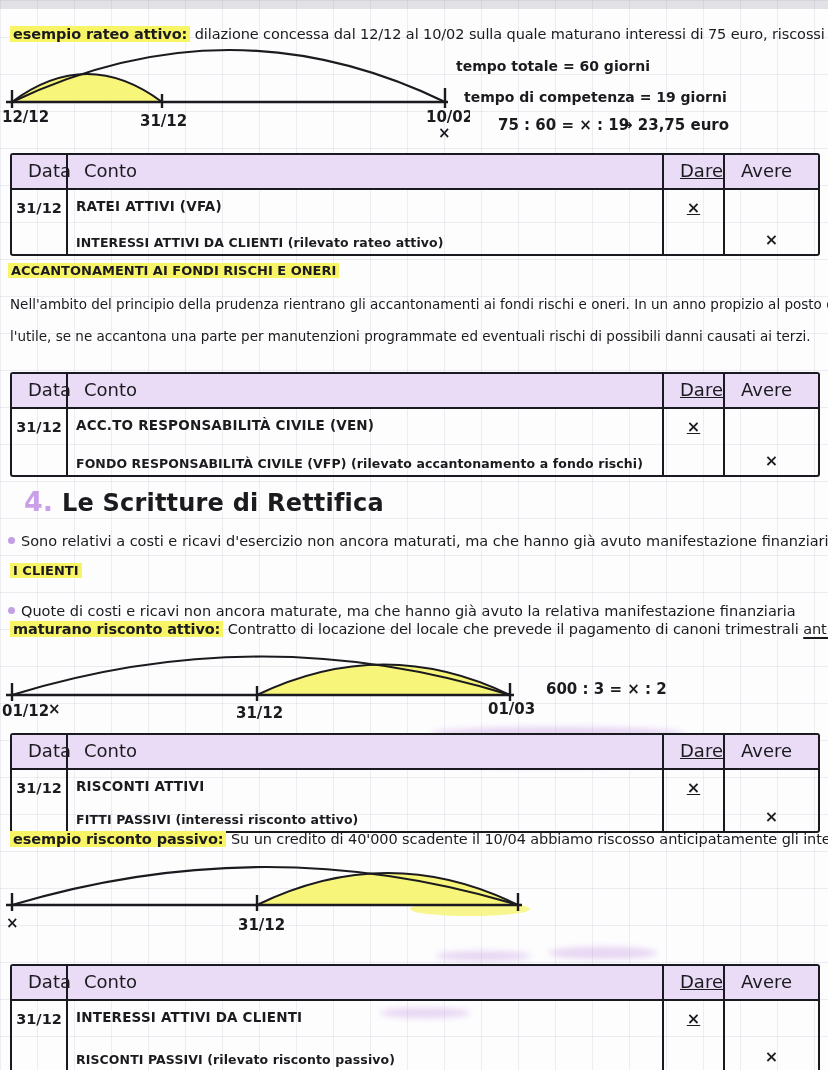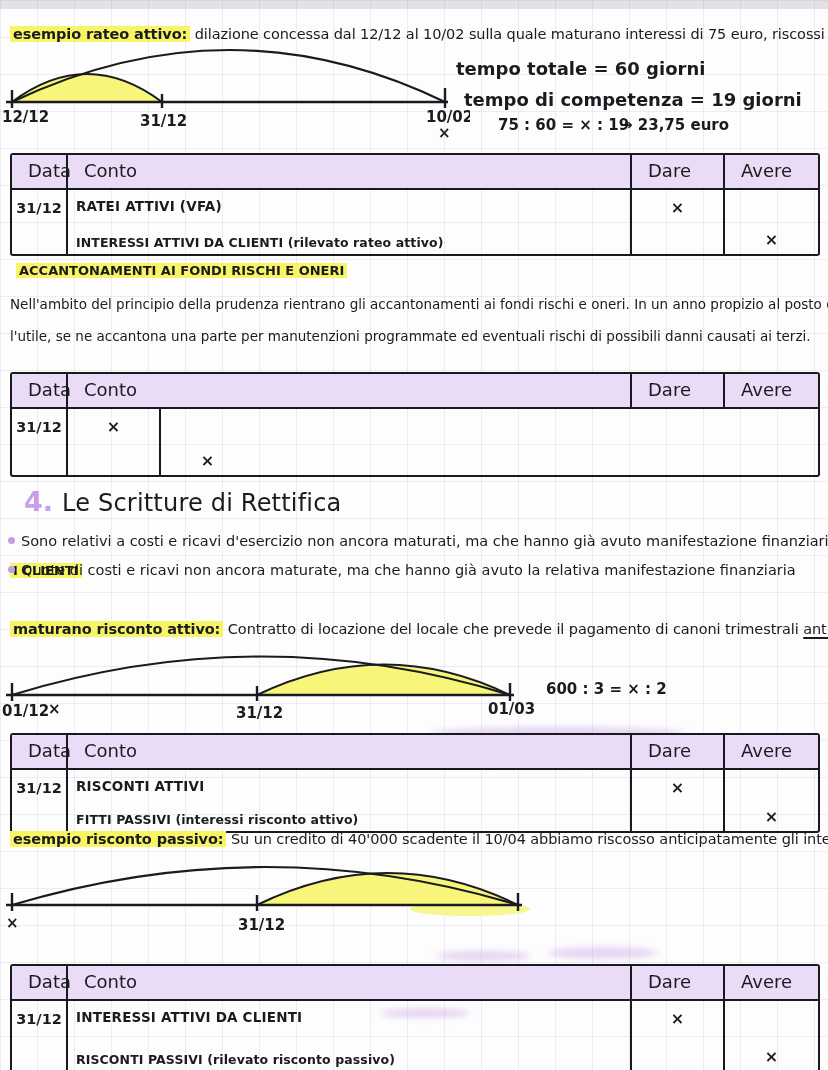--- a/index.html
+++ b/index.html
@@ -10,38 +10,38 @@
     background-image:
       linear-gradient(to right, rgba(150,150,185,.16) 1px, transparent 1px),
       linear-gradient(to bottom, rgba(150,150,185,.16) 1px, transparent 1px);
     background-size:37px 37px;
   }
   .abs{position:absolute;}
   .topband{left:0;top:0;width:828px;height:9px;background:rgba(130,130,145,.22);}
   .hl{background:#f7f466;padding:0 3px;font-weight:700;}
   .inktext{font-size:14.5px;letter-spacing:-0.1px;}
   .label-line{white-space:nowrap;}
-  .note{font-size:18px;font-weight:600;}
+  .note{font-size:14px;font-weight:600;}
   .formula{font-size:15px;font-weight:600;}
   .caps-hl{font-size:13px;font-weight:700;}
   .para{font-size:13.5px;line-height:32px;white-space:nowrap;}
   .heading{display:flex;align-items:baseline;gap:9px;}
   .heading .num{color:#c9a0e8;font-size:27px;font-weight:700;}
-  .heading .ttl{font-size:24px;font-weight:400;letter-spacing:.2px;}
+  .heading .ttl{font-size:24px;font-weight:700;letter-spacing:.2px;}
   .bullet{font-size:14.5px;white-space:nowrap;}
   .bullet::before{content:"";display:inline-block;width:7px;height:7px;border-radius:50%;
     background:#c1a0e4;margin-right:6px;vertical-align:2px;}
   .und{text-decoration:underline;text-decoration-thickness:2px;text-underline-offset:3px;}
   
   .tbl{left:10px;width:806px;border:2.5px solid #191920;border-radius:3px;}
   .thead{display:flex;height:33px;background:#eadcf6;border-bottom:2.5px solid #191920;}
   .tbody{display:flex;}
   .c0{width:56px;border-right:2.5px solid #191920;}
   .c1{flex:1;border-right:2.5px solid #191920;}
-  .c2{width:93px;border-right:2.5px solid #191920;}
+  .c2{width:61px;border-right:2.5px solid #191920;text-decoration:underline;}
   .c3{width:93px;}
   .th{font-size:18px;font-weight:500;padding:5px 0 0 16px;box-sizing:border-box;}
   .bdate{font-size:14.5px;font-weight:600;text-align:center;padding-top:10px;box-sizing:border-box;}
   .bconto{padding:8px 0 4px 8px;box-sizing:border-box;display:flex;flex-direction:column;justify-content:space-between;}
   .bconto .l1{font-size:13.5px;font-weight:600;letter-spacing:.2px;}
   .bconto .l2{font-size:12.5px;font-weight:600;letter-spacing:.1px;}
   .bx1{font-size:16px;font-weight:700;text-align:center;padding-top:8px;box-sizing:border-box;}
   .bx2{font-size:16px;font-weight:700;display:flex;align-items:flex-end;justify-content:center;padding-bottom:5px;box-sizing:border-box;}
   .tl-label{font-family:"DejaVu Sans",sans-serif;font-size:15px;font-weight:600;fill:#1b1b1f;}
   .tl-x{font-family:"DejaVu Sans",sans-serif;font-size:15px;font-weight:700;fill:#1b1b1f;}
@@ -88,51 +88,55 @@
       <div class="bdate c0">31/12</div>
       <div class="bconto c1">
         <div class="l1">RATEI ATTIVI (VFA)</div>
         <div class="l2">INTERESSI ATTIVI DA CLIENTI (rilevato rateo attivo)</div>
       </div>
       <div class="bx1 c2">×</div>
       <div class="bx2 c3">×</div>
     </div>
   </div>
 
-  <div class="abs caps-hl" style="left:16px;top:263px;">
+  <div class="abs caps-hl" style="left:8px;top:263px;">
     <span class="hl">ACCANTONAMENTI AI FONDI RISCHI E ONERI</span>
   </div>
   <div class="abs para" style="left:10px;top:288px;">
     <div>Nell'ambito del principio della prudenza rientrano gli accantonamenti ai fondi rischi e oneri. In un anno propizio al posto di dichiarare tutto</div>
     <div>l'utile, se ne accantona una parte per manutenzioni programmate ed eventuali rischi di possibili danni causati ai terzi.</div>
   </div>
 
   <div class="abs tbl" style="top:372px;">
     <div class="thead">
       <div class="th c0">Data</div>
       <div class="th c1">Conto</div>
       <div class="th c2">Dare</div>
       <div class="th c3">Avere</div>
     </div>
     <div class="tbody" style="height:66px;">
       <div class="bdate c0">31/12</div>
+      <div class="bconto c1">
+        <div class="l1">ACC.TO RESPONSABILITÀ CIVILE (VEN)</div>
+        <div class="l2">FONDO RESPONSABILITÀ CIVILE (VFP) (rilevato accantonamento a fondo rischi)</div>
+      </div>
       <div class="bx1 c2">×</div>
       <div class="bx2 c3">×</div>
     </div>
   </div>
 
   <div class="abs heading" style="left:24px;top:486px;">
     <span class="num">4.</span>
     <span class="ttl">Le Scritture di Rettifica</span>
   </div>
   <div class="abs bullet" style="left:8px;top:533px;">Sono relativi a costi e ricavi d'esercizio non ancora maturati, ma che hanno già avuto manifestazione finanziaria.</div>
   <div class="abs caps-hl" style="left:10px;top:563px;">
     <span class="hl">I CLIENTI</span>
   </div>
-  <div class="abs bullet" style="left:8px;top:562px;">Quote di costi e ricavi non ancora maturate, ma che hanno già avuto la relativa manifestazione finanziaria</div>
+  <div class="abs bullet" style="left:8px;top:603px;">Quote di costi e ricavi non ancora maturate, ma che hanno già avuto la relativa manifestazione finanziaria</div>
 
   <div class="abs inktext label-line" style="left:10px;top:621px;">
     <span class="hl">maturano risconto attivo:</span>
     <span>Contratto di locazione del locale che prevede il pagamento di canoni trimestrali </span><span class="und">anticipati</span>
   </div>
 
   <svg class="abs" style="left:0;top:648px;" width="570" height="80">
     <path d="M 257 47 Q 384 -14 510 47 Z" fill="#f7f57a" stroke="#1b1b1f" stroke-width="2"></path>
     <path d="M 12 47 Q 262 -30 510 47" fill="none" stroke="#1b1b1f" stroke-width="2.2"></path>
     <line x1="6" y1="47" x2="514" y2="47" stroke="#1b1b1f" stroke-width="2.6"></line>

